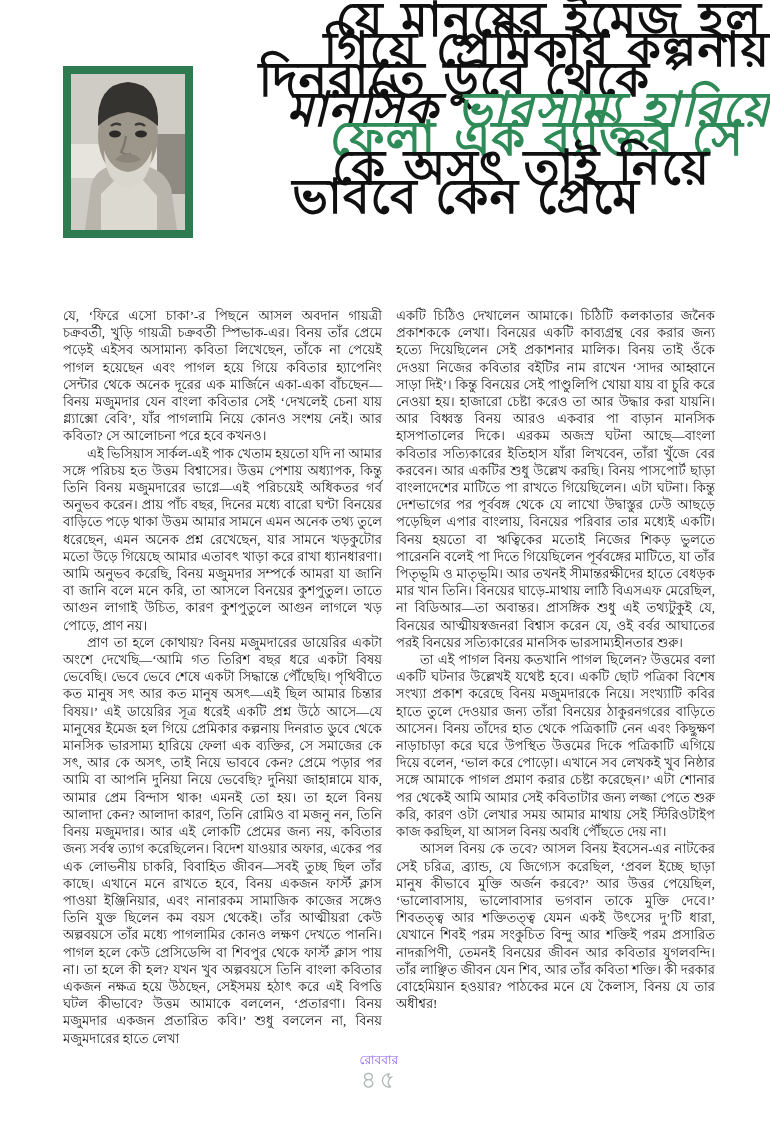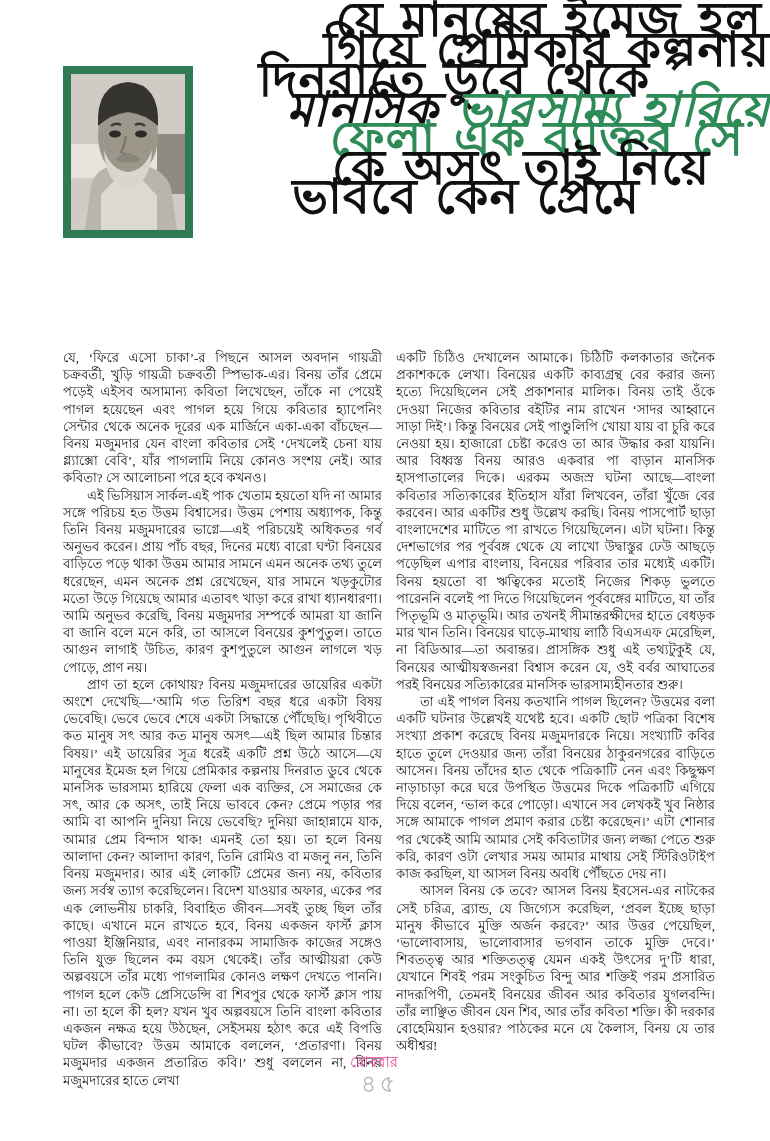--- a/index.html
+++ b/index.html
@@ -32,31 +32,31 @@
   .hl-line:nth-child(10){top:250px;right:60px;}
 
   
   .photo-frame{
     position:absolute;left:63px;top:66px;width:130px;height:172px;
     background:var(--frame-green);padding:8px;box-sizing:border-box;margin:0;z-index:5;
   }
   .photo-frame svg{display:block;width:100%;height:100%;}
 
   
-  .columns{position:absolute;left:63px;top:307px;width:652px;display:flex;gap:14px;margin-top:42px;}
+  .columns{position:absolute;left:63px;top:307px;width:652px;display:flex;gap:14px;}
   .col{width:319px;
     font-size:13.1px;line-height:17.2px;text-align:justify;color:#161616;
     font-family:"Liberation Serif","DejaVu Serif",serif;
   }
   .col p{margin:0;}
   .p-indent{text-indent:24px;}
 
   
   .folio{position:absolute;left:318px;top:1054px;width:80px;text-align:right;}
-  .folio .mag-name{font-size:15px;color:#ec4899;line-height:1.1;}
+  .folio .mag-name{font-size:12px;color:#8b5cf6;line-height:1.1;}
   .folio .page-num{
     font-size:24px;color:var(--folio-gray);line-height:1;margin-top:1px;
     letter-spacing:3px;font-weight:400;
   }
 </style>
 </head>
 <body style="--accent-green: #2e8a57; --frame-green: #2e7b51; --folio-gray: #b0b4b6;">
 
 <div class="page">
 

